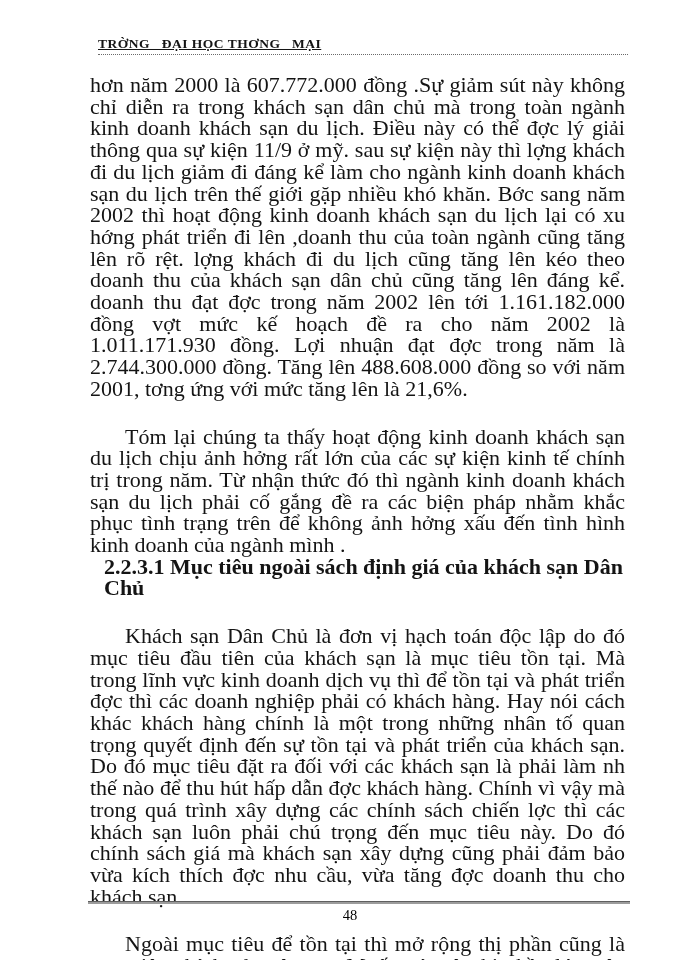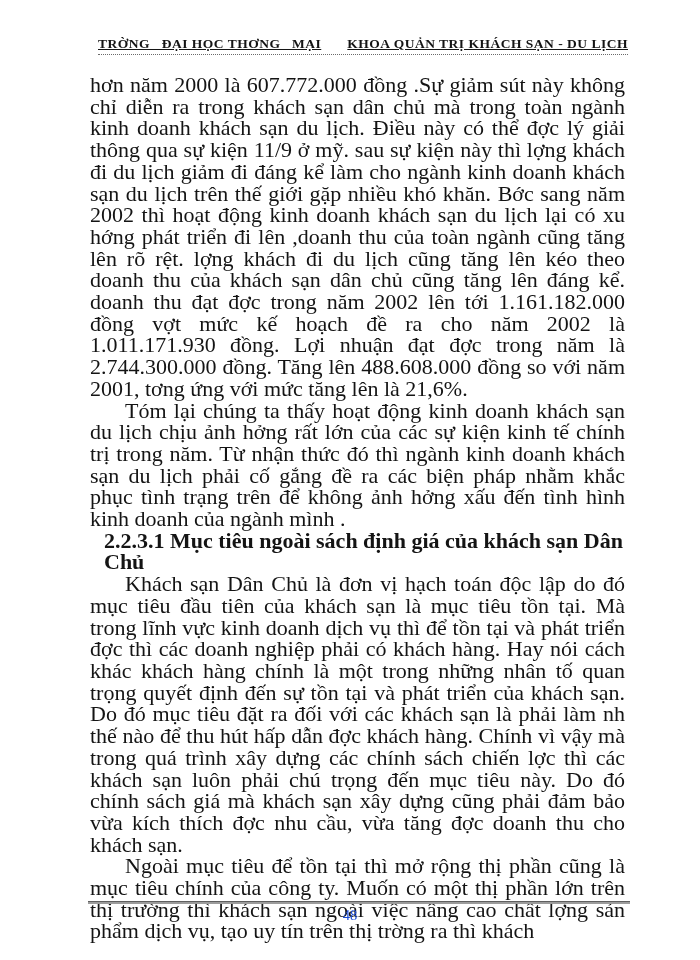--- a/index.html
+++ b/index.html
@@ -35,21 +35,21 @@
   .content {
     position: absolute;
     top: 74px;
     left: 90px;
     right: 75px;
     font-size: 22px;
     line-height: 21.7px;
     text-align: justify;
   }
   .para { text-align: justify; }
-  .para.indent { text-indent: 35px; }
+  .para.indent { text-indent: 35px; margin-top: 26px; }
   .heading {
     font-weight: bold;
     padding-left: 14px;
     text-align: left;
   }
   .footer-rule {
     position: absolute;
     top: 901px;
     left: 88px;
     right: 70px;
@@ -57,31 +57,30 @@
     background: #9c9c9c;
     border-top: 1px solid #5f5f5f;
   }
   .page-number {
     position: absolute;
     top: 907px;
     left: 0;
     width: 100%;
     text-align: center;
     font-size: 14.5px;
-    color: #1d4ed8;
+    color: #000000;
   }
 </style>
 </head>
 <body>
 
 <div class="page">
 
   <div class="header">
     <span class="htext">TRỜNG   ĐẠI HỌC THƠNG   MẠI</span>
-    <span class="htext">KHOA QUẢN TRỊ KHÁCH SẠN - DU LỊCH</span>
   </div>
 
   <div class="content">
 
   <div class="para">hơn năm 2000 là 607.772.000 đồng .Sự giảm sút này không chỉ diễn ra trong khách sạn dân chủ mà trong toàn ngành kinh doanh khách sạn du lịch. Điều này có thể đợc  lý giải thông qua sự kiện 11/9 ở mỹ. sau sự kiện này thì lợng  khách đi du lịch giảm đi đáng kể làm cho ngành kinh doanh khách sạn du lịch trên thế giới gặp nhiều khó khăn. Bớc  sang năm 2002 thì hoạt động kinh doanh khách sạn du lịch lại có xu hớng  phát triển đi lên ,doanh thu của toàn ngành cũng tăng lên rõ rệt. lợng  khách đi du lịch cũng tăng lên kéo theo doanh thu của khách sạn dân chủ cũng tăng lên đáng kể. doanh thu đạt đợc  trong năm 2002 lên tới 1.161.182.000 đồng vợt  mức kế hoạch đề ra cho năm 2002 là 1.011.171.930 đồng. Lợi nhuận đạt đợc  trong năm là 2.744.300.000 đồng. Tăng lên 488.608.000 đồng so với năm 2001, tơng  ứng với mức tăng lên là 21,6%.</div>
       <div class="para indent">Tóm lại chúng ta thấy hoạt động kinh doanh khách sạn du lịch chịu ảnh hởng  rất lớn của các sự kiện kinh tế chính trị trong năm. Từ nhận thức đó thì ngành kinh doanh khách sạn du lịch phải cố gắng đề ra  các biện pháp nhằm khắc phục tình trạng trên để không ảnh hởng  xấu đến tình hình kinh doanh của ngành mình .</div>
       <div class="heading">2.2.3.1  Mục tiêu ngoài sách định giá của khách sạn Dân Chủ</div>
       <div class="para indent">Khách sạn Dân Chủ là đơn vị hạch toán độc lập do đó mục tiêu đầu tiên của khách sạn là mục tiêu tồn tại. Mà trong lĩnh vực kinh doanh dịch vụ thì để tồn tại và phát triển đợc  thì các doanh nghiệp phải có khách hàng. Hay nói cách khác khách hàng chính là một trong những nhân tố quan trọng quyết định đến sự tồn tại và phát triển của khách sạn.  Do đó mục tiêu đặt ra đối với các khách sạn là phải làm nh  thế nào để thu hút hấp dẫn đợc  khách hàng. Chính vì vậy mà trong quá trình xây dựng các chính sách chiến lợc  thì các khách sạn luôn phải chú trọng đến mục tiêu này. Do đó chính sách giá mà khách sạn  xây dựng cũng  phải đảm bảo vừa kích thích đợc  nhu cầu, vừa tăng đợc  doanh thu cho khách sạn.</div>
       <div class="para indent">Ngoài mục tiêu để tồn tại thì mở rộng thị phần cũng là mục tiêu chính của công ty. Muốn có một thị phần lớn trên thị trường thì khách sạn ngoài việc nâng cao chất lợng  sản phẩm dịch vụ, tạo uy tín trên thị trờng  ra thì khách</div>
     </div>

